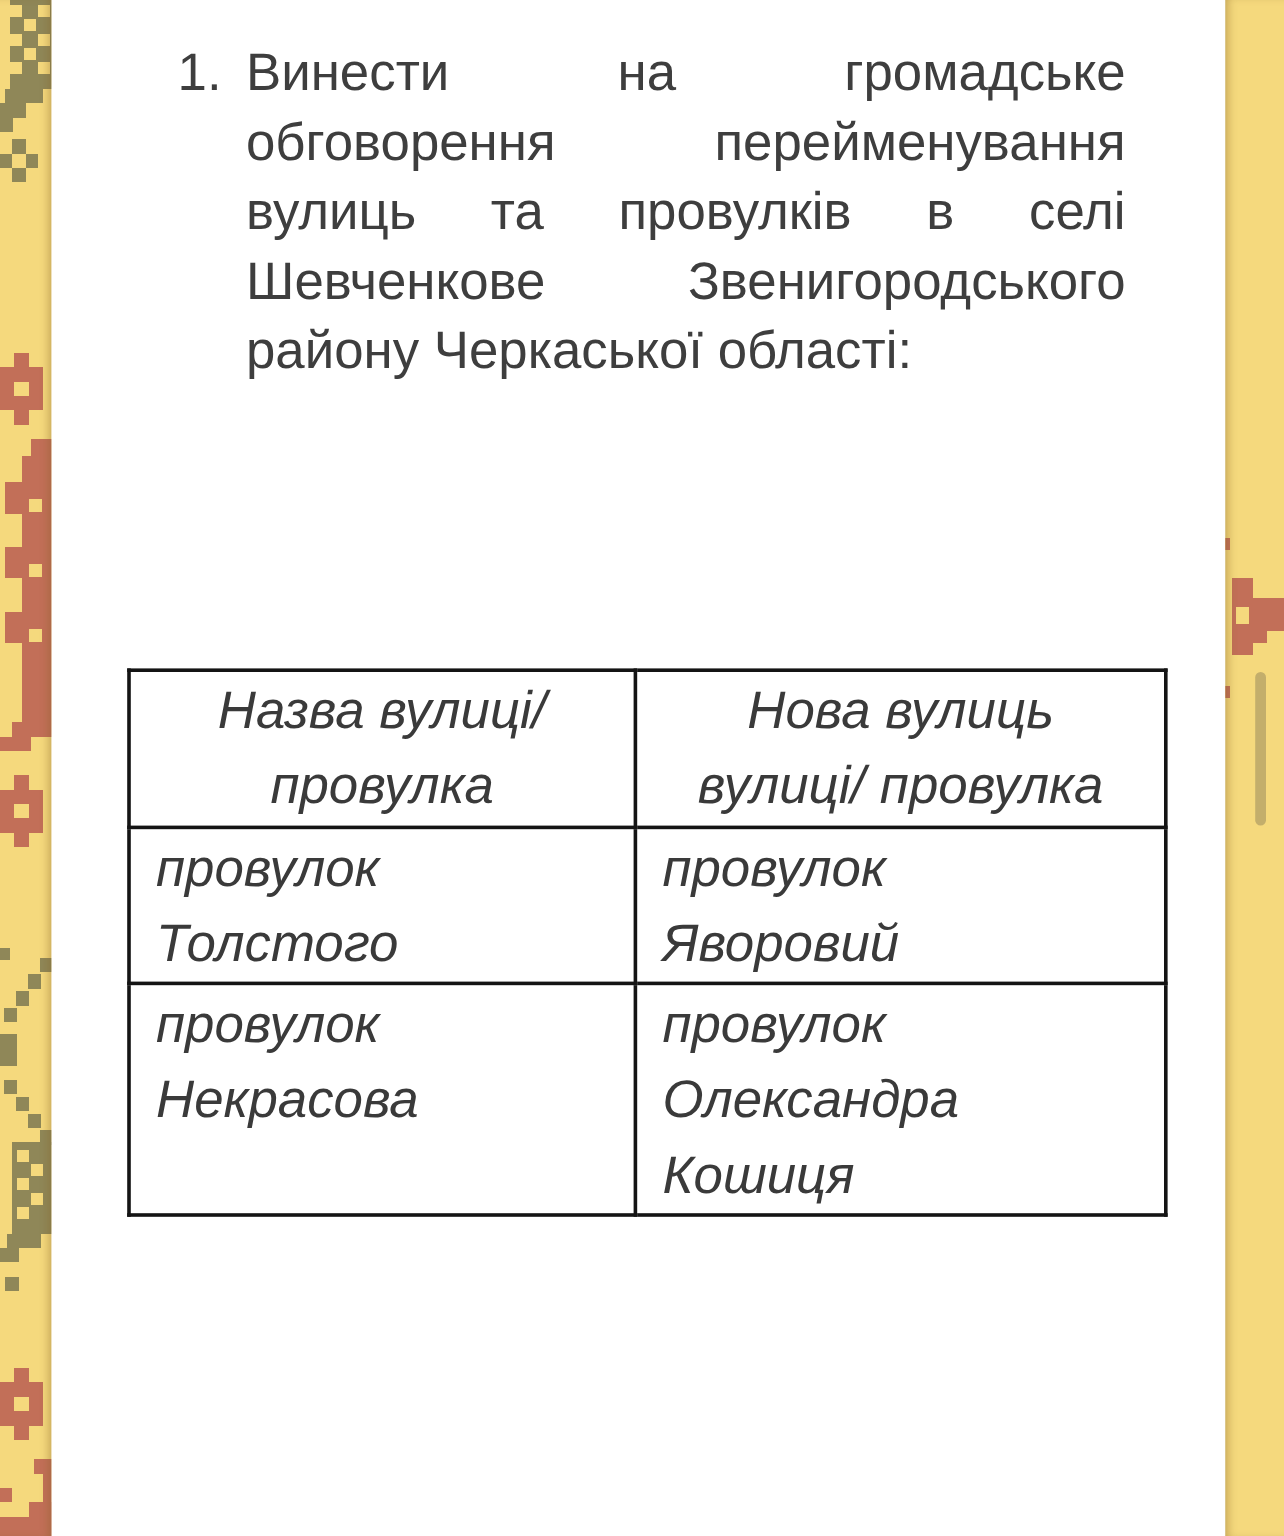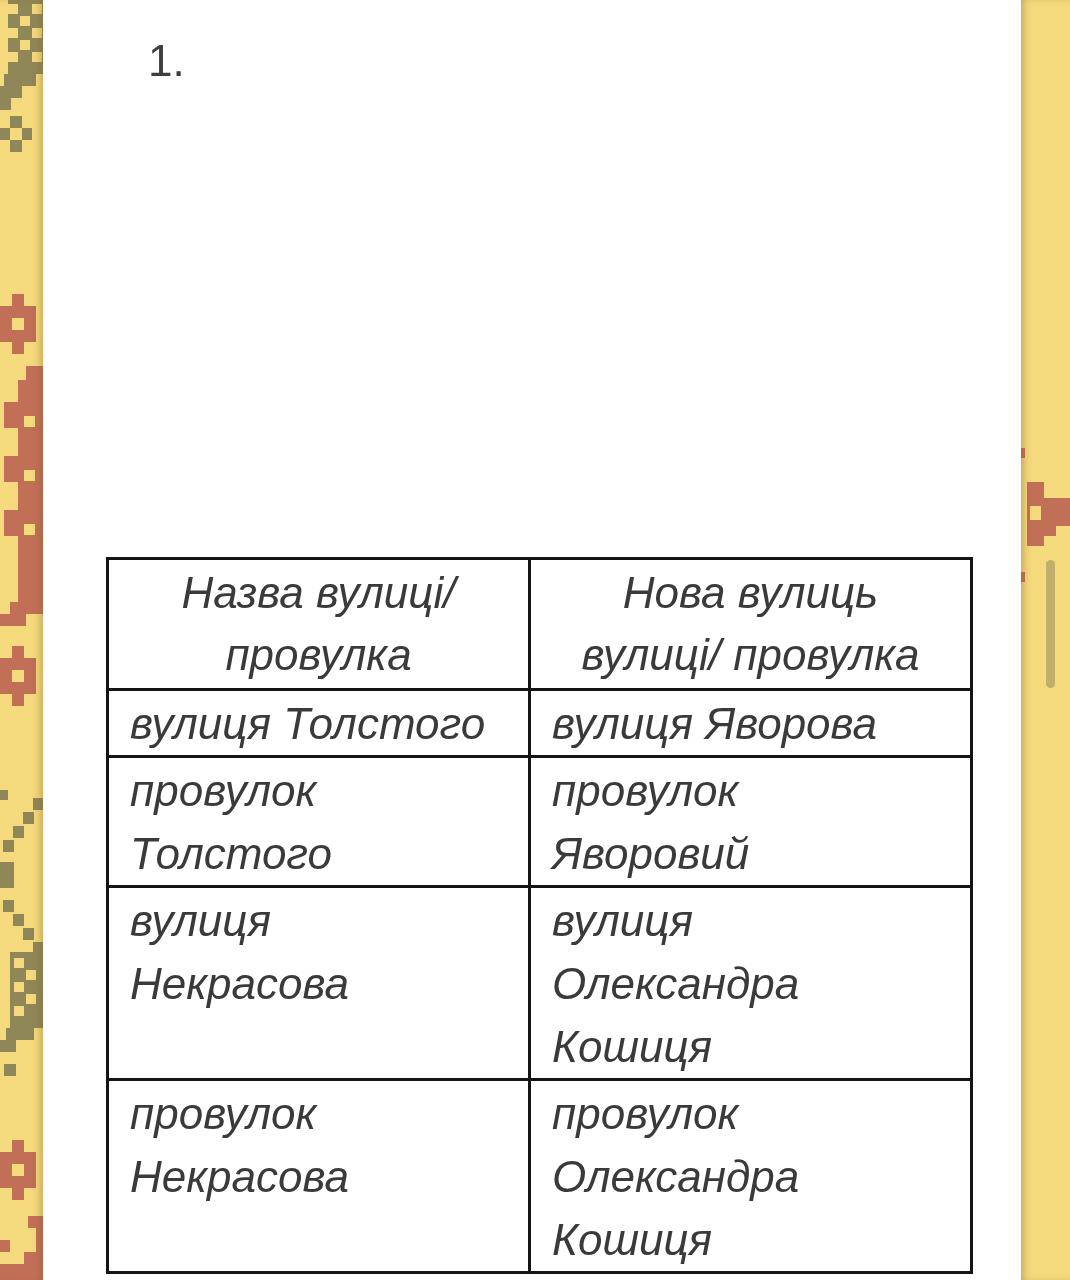--- a/index.html
+++ b/index.html
@@ -156,52 +156,46 @@
           <rect x="24" y="470" width="11" height="11"></rect>
           <rect x="24" y="524" width="11" height="11"></rect>
       </g>
     </svg>
   </div>
 
   <div class="content">
 
     <div class="para">
       <span class="marker">1.</span>
+      <div class="just">Винести на громадське
+обговорення перейменування
+вулиць та провулків в селі
+Шевченкове Звенигородського</div>
+      <div class="lastline">району Черкаської області:</div>
     </div>
 
     <table class="doc-table">
       <colgroup>
           <col class="c1">
           <col class="c2">
         </colgroup>
       <thead>
         <tr>
           <th>Назва вулиці/
 провулка</th>
           <th>Нова вулиць
 вулиці/ провулка</th>
         </tr>
       </thead>
       <tbody>
         <tr>
-          <td>вулиця Толстого</td>
-          <td>вулиця Яворова</td>
-        </tr>
-        <tr>
           <td>провулок
 Толстого</td>
           <td>провулок
 Яворовий</td>
-        </tr>
-        <tr>
-          <td>вулиця
-Некрасова</td>
-          <td>вулиця
-Олександра
-Кошиця</td>
         </tr>
         <tr>
           <td>провулок
 Некрасова</td>
           <td>провулок
 Олександра
 Кошиця</td>
         </tr>
       </tbody>
     </table>

